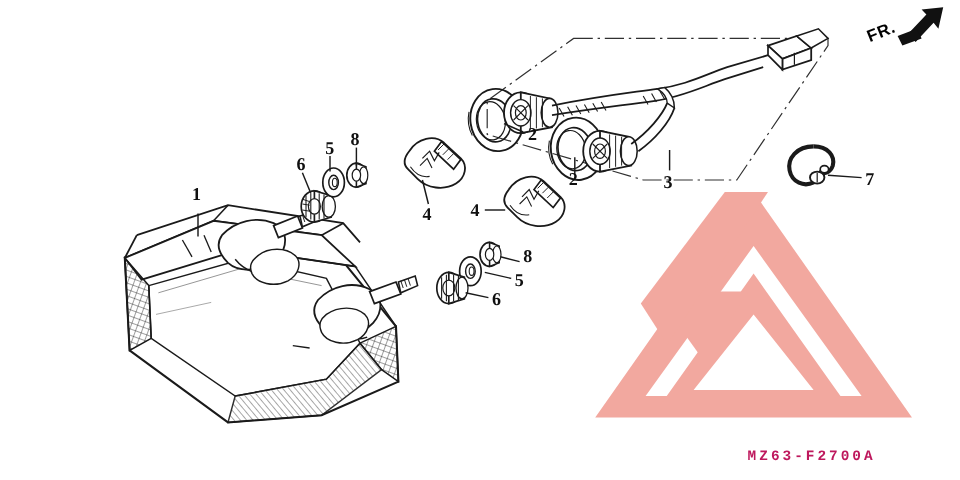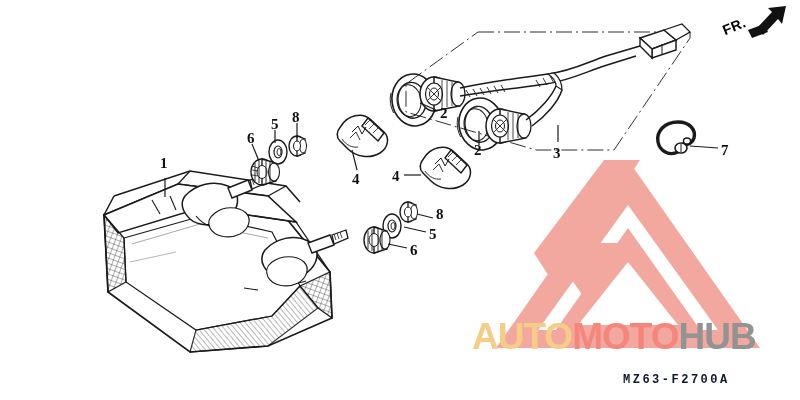--- a/index.html
+++ b/index.html
@@ -7,21 +7,21 @@
        font-family:"Liberation Sans",sans-serif;}
   #stage{position:absolute;left:0;top:0;width:800px;height:400px;}
   svg.layer{position:absolute;left:0;top:0;width:800px;height:400px;}
   .callout{position:absolute;font-family:"Liberation Serif",serif;
            font-weight:bold;font-size:15px;color:#101010;line-height:1;
            white-space:nowrap;}
   .fr-label{position:absolute;font-family:"Liberation Sans",sans-serif;
             font-weight:bold;font-size:14px;color:#000;letter-spacing:.5px;
             transform:rotate(-22deg);transform-origin:left bottom;}
   .partno{position:absolute;font-family:"Liberation Mono",monospace;
-          font-weight:bold;font-size:12px;letter-spacing:2.5px;color:#0f172a;}
+          font-weight:bold;font-size:12px;letter-spacing:2.5px;color:#be185d;}
   .wm-text{position:absolute;font-family:"Liberation Sans",sans-serif;
            font-weight:bold;font-size:37px;letter-spacing:-1px;
            white-space:nowrap;}
   .wm-text span{display:inline-block;}
 </style>
 </head>
 <body>
 
 <div id="stage">
 
@@ -32,23 +32,20 @@
                M628 205 L718 330 L538 330 Z" fill-rule="evenodd"></path>
 
       <path d="M628 228 L706 338 L550 338 Z
                M628 262 L678 325 L578 325 Z" fill-rule="evenodd"></path>
 
       <path d="M604 160 L640 160 L556 287 L534 253 Z"></path>
       <path d="M596 243 L624 243 L586 300 L566 272 Z"></path>
     </g>
   </svg>
 
-  <div class="wm-text" style="left:472px;top:316px;">
-    <span style="color:#f6cd86;">AUTO</span><span style="color:#f4867c;">MOTO</span><span style="color:#939393;">HUB</span>
-  </div>
 
   <svg class="layer" viewBox="0 0 800 400">
     <defs>
       <pattern id="hatchA" width="5" height="5" patternTransform="rotate(55)" patternUnits="userSpaceOnUse">
         <line x1="0" y1="0" x2="0" y2="5" stroke="#1a1a1a" stroke-width="0.8"></line>
       </pattern>
       <pattern id="hatchB" width="4" height="4" patternTransform="rotate(-40)" patternUnits="userSpaceOnUse">
         <line x1="0" y1="0" x2="0" y2="4" stroke="#1a1a1a" stroke-width="0.7"></line>
       </pattern>
       <pattern id="crossHatch" width="5" height="5" patternUnits="userSpaceOnUse" patternTransform="rotate(20)">

